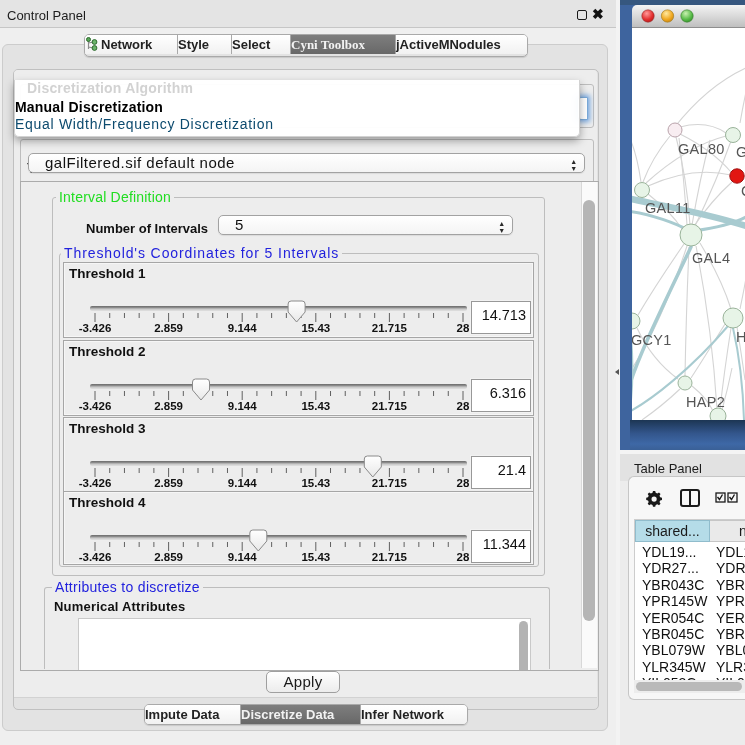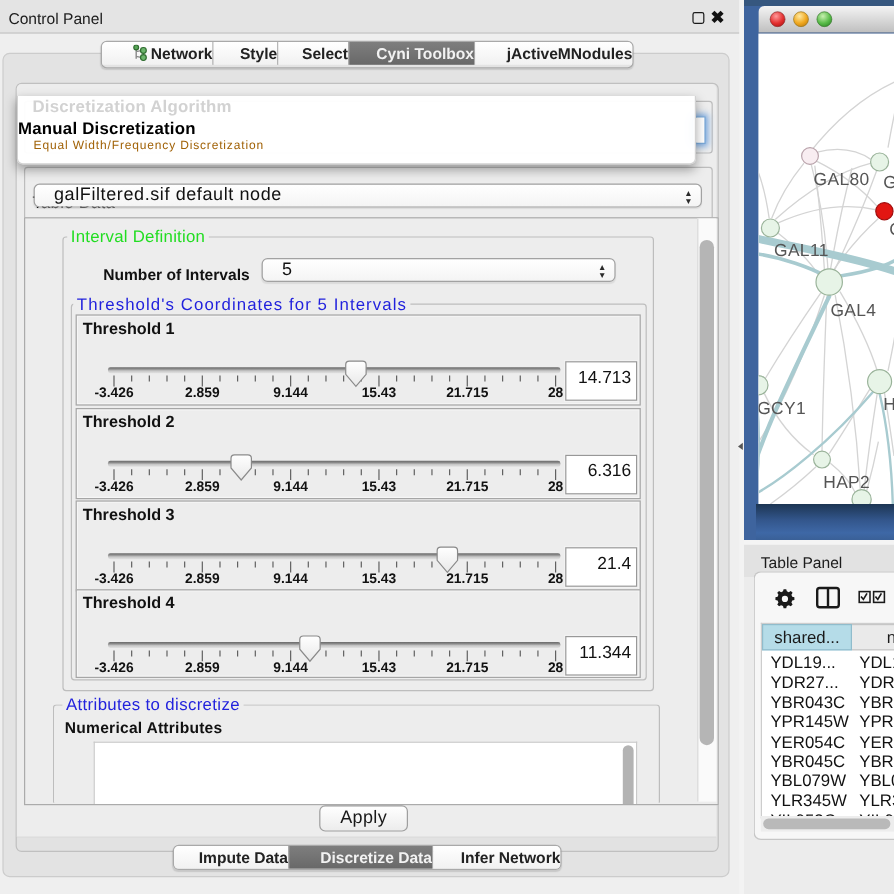--- a/index.html
+++ b/index.html
@@ -2,21 +2,21 @@
 <html><head>
 <meta charset="utf-8">
 <style>
 html,body{margin:0;padding:0;}
 body{width:745px;height:745px;position:relative;overflow:hidden;
   font-family:"Liberation Sans",sans-serif;background:#efefef;
   -webkit-font-smoothing:antialiased;}
 .abs{position:absolute;}
 .grp{position:absolute;border:1px solid #bdbdbd;border-radius:3px;}
 .grplab{position:absolute;background:#ededed;padding:0 3px;font-size:14px;line-height:14px;letter-spacing:0.2px;}
-.seg{height:19px;line-height:19px;display:inline-block;text-align:right;
+.seg{height:19px;line-height:19px;display:inline-block;text-align:left;
   font-size:13px;font-weight:bold;color:#222;border-right:1px solid #a9a9a9;
   background:linear-gradient(#ffffff,#f1f1f1);vertical-align:top;}
 .seg.sel{background:linear-gradient(#7e7e7e,#686868);color:#f2f2f2;}
 .combo{position:absolute;background:linear-gradient(#ffffff,#f4f4f4);
   border:1px solid #a2a2a2;border-radius:5px;font-size:15px;letter-spacing:0.5px;color:#111;
   box-shadow:0 1px 1px rgba(0,0,0,0.08);}
 .carr{position:absolute;right:6px;width:8px;font-size:7px;line-height:7px;color:#2a2a2a;text-align:center;}
 .tblock{position:absolute;left:63px;width:469px;height:74px;background:#ededed;
   border:1px solid #a6a6a6;box-shadow:inset 0 0 0 1px #f6f6f6;}
 .ttitle{position:absolute;left:5px;top:3px;font-size:13.5px;font-weight:bold;color:#111;}
@@ -43,21 +43,21 @@
 
 <div class="abs" style="left:13px;top:69px;width:584px;height:639px;background:#e2e2e2;border:1px solid #c0c0c0;border-radius:5px;"></div>
 <div class="abs" style="left:14px;top:70px;width:583px;height:627px;background:#ededed;border-bottom:1px solid #d2d2d2;border-radius:4px 4px 0 0;"></div>
 
 <div class="abs" style="left:84px;top:34px;height:21px;border:1px solid #a9a9a9;border-radius:5px;overflow:hidden;box-shadow:0 1px 1px rgba(0,0,0,0.12);white-space:nowrap;font-size:0;">
   <span class="seg" style="width:92px;"><svg width="13" height="15" viewBox="0 0 13 15" style="vertical-align:-3px;margin-right:3px;">
         <path d="M3.5 3 L3.5 12 M3.5 6 L8.5 5 M3.5 10 L8.5 11" stroke="#8a8a8a" stroke-width="1.2" fill="none"></path>
         <circle cx="3.5" cy="2.5" r="2" fill="#57a557" stroke="#2e6b2e"></circle>
         <circle cx="9.5" cy="5" r="2.4" fill="#6cb56c" stroke="#2e6b2e"></circle>
         <circle cx="9.5" cy="11" r="2.4" fill="#6cb56c" stroke="#2e6b2e"></circle>
-      </svg>Network</span><span class="seg" style="width:53px;">Style</span><span class="seg" style="width:58px;">Select</span><span class="seg sel" style="width:104px;">Cyni Toolbox</span><span class="seg" style="width:131px;border-right:none;">jActiveMNodules</span>
+      </svg>Network</span><span class="seg" style="width:53px;">Style</span><span class="seg" style="width:58px;">Select</span><span class="seg sel" style="width:104px;font-family:Liberation Serif, serif;">Cyni Toolbox</span><span class="seg" style="width:131px;border-right:none;">jActiveMNodules</span>
 </div>
 
 <div class="grp" style="left:20px;top:84px;width:572px;height:42px;"></div>
 <div class="abs" style="left:577px;top:97px;width:9px;height:21px;background:#fff;border:1px solid #7aa9d8;border-radius:4px 0 0 4px;box-shadow:0 0 5px 2px rgba(90,150,220,0.8);"></div>
 
 <div class="grp" style="left:20px;top:139px;width:572px;height:43px;"></div>
 <div class="grplab" style="left:24px;top:144px;color:#111;margin-top:17px;">Table Data</div>
 <div class="combo" style="left:28px;top:153px;width:555px;height:18px;">
   <span style="position:absolute;left:16px;top:0px;">galFiltered.sif default node</span>
   <span class="carr" style="top:4px;">▲<br>▼</span>
@@ -282,21 +282,21 @@
 
 <div class="abs" style="left:266px;top:671px;width:72px;height:20px;background:linear-gradient(#ffffff,#ececec);border:1px solid #9f9f9f;border-radius:5px;text-align:center;font-size:15px;letter-spacing:0.3px;line-height:20px;color:#1a1a1a;">Apply</div>
 
 <div class="abs" style="left:144px;top:704px;height:19px;border:1px solid #a9a9a9;border-radius:5px;overflow:hidden;white-space:nowrap;font-size:0;box-shadow:0 1px 1px rgba(0,0,0,0.12);">
   <span class="seg" style="width:95px;">Impute Data</span><span class="seg sel" style="width:119px;">Discretize Data</span><span class="seg" style="width:106px;border-right:none;">Infer Network</span>
 </div>
 
 <div class="abs" style="left:14px;top:80px;width:564px;height:56px;background:rgba(255,255,255,0.96);border:1px solid #d2d2d2;border-top:none;border-radius:0 0 5px 5px;box-shadow:0 4px 9px rgba(0,0,0,0.35);">
   <div style="position:absolute;left:12px;top:0px;font-size:14px;font-weight:bold;letter-spacing:0.2px;color:#d2d2d2;">Discretization Algorithm</div>
   <div style="position:absolute;left:0px;top:19px;font-size:14px;font-weight:bold;letter-spacing:0.2px;color:#000;">Manual Discretization</div>
-  <div style="position:absolute;left:13px;top:36px;font-size:10px;letter-spacing:0.7px;color:#a16207;">Equal Width/Frequency Discretization</div>
+  <div style="position:absolute;left:0px;top:36px;font-size:14px;letter-spacing:0.7px;color:#0c4a6e;">Equal Width/Frequency Discretization</div>
 </div>
 
 <div class="abs" style="left:616px;top:0;width:4px;height:745px;background:#f3f3f3;"></div>
 <div class="abs" style="left:615px;top:369px;width:0;height:0;border-top:3px solid transparent;border-bottom:3px solid transparent;border-right:4px solid #555;"></div>
 
 <div class="abs" style="left:620px;top:0;width:125px;height:450px;background:#3e649e;"></div>
 <div class="abs" style="left:620px;top:0;width:125px;height:5px;background:#36577f;"></div>
 <div class="abs" style="left:620px;top:450px;width:125px;height:5px;background:#f4f4f4;"></div>
 
 <div class="abs" style="left:632px;top:5px;width:113px;height:22px;background:linear-gradient(#f4f4f4,#bfbfbf);border-radius:5px 0 0 0;border-bottom:1px solid #8e8e8e;">

